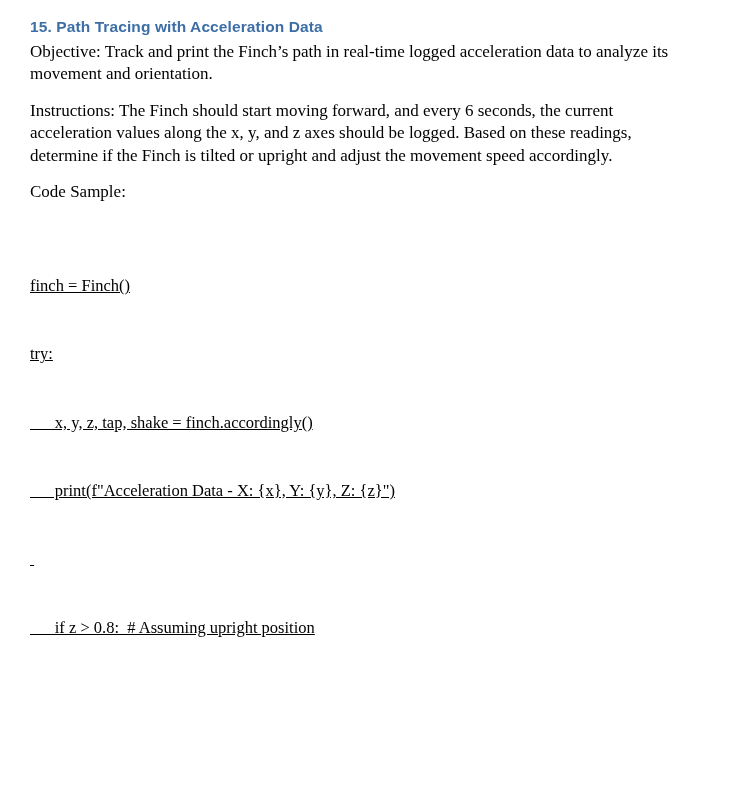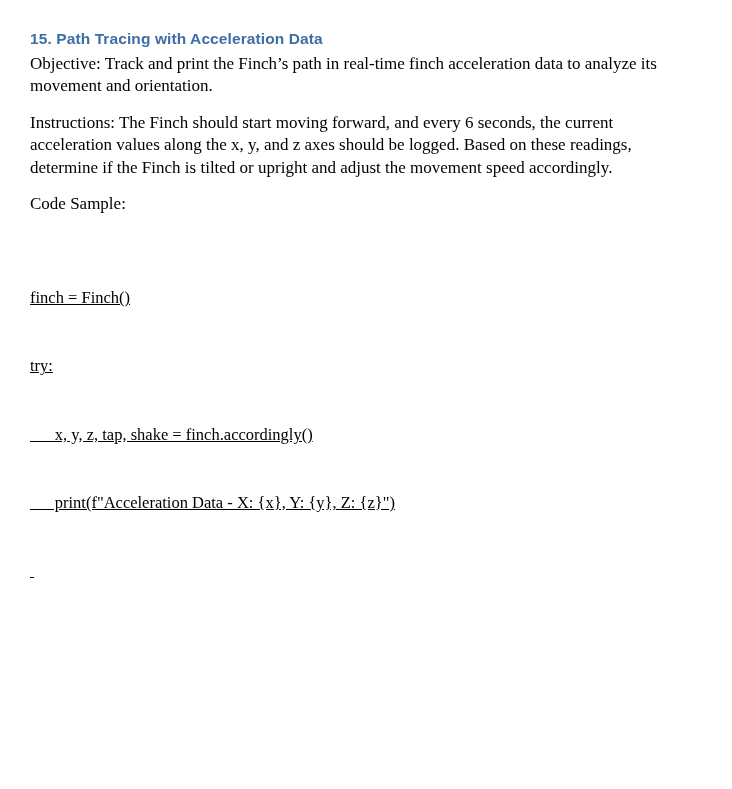--- a/index.html
+++ b/index.html
@@ -19,21 +19,21 @@
     width: 732px;
     height: 789px;
     padding: 18px 34px 0 30px;
     position: relative;
   }
   .doc-title {
     font-family: "Liberation Sans", sans-serif;
     font-size: 15.5px;
     font-weight: bold;
     color: #3d6ea5;
-    margin: 12px 0 5px 0;
+    margin: 0 0 5px 0;
     letter-spacing: 0.1px;
   }
   .para {
     font-size: 17px;
     line-height: 1.32;
     margin: 0 0 14px 0;
     text-align: left;
   }
   .code-block {
     font-size: 16.5px;
@@ -47,35 +47,36 @@
   }
   .spacer-sm { height: 12px; }
 </style>
 </head>
 <body>
 
 <div class="page">
 
   <h1 class="doc-title">15. Path Tracing with Acceleration Data</h1>
 
-  <p class="para">Objective: Track and print the Finch’s path in real-time finch acceleration data to analyze its movement and orientation.</p>
+  <p class="para">Objective: Track and print the Finch’s path in real-time logged acceleration data to analyze its movement and orientation.</p>
 
   <p class="para">Instructions: The Finch should start moving forward, and every 6 seconds, the current acceleration values along the x, y, and z axes should be logged. Based on these readings, determine if the Finch is tilted or upright and adjust the movement speed accordingly.</p>
 
 
   <p class="para">Code Sample:</p>
 
   <div class="spacer-sm"></div>
 
   <div class="code-block">
     <div class="code-line">finch = Finch()</div>
     <div class="code-line">try:</div>
     <div class="code-line">      x, y, z, tap, shake = finch.accordingly()</div>
     <div class="code-line">      print(f"Acceleration Data - X: {x}, Y: {y}, Z: {z}")</div>
     <div class="code-line">&nbsp;</div>
+    <div class="code-line">      if z &gt; 0.8:  # Assuming upright position</div>
     
     
     
     
     
     
     
     
   </div>
 

